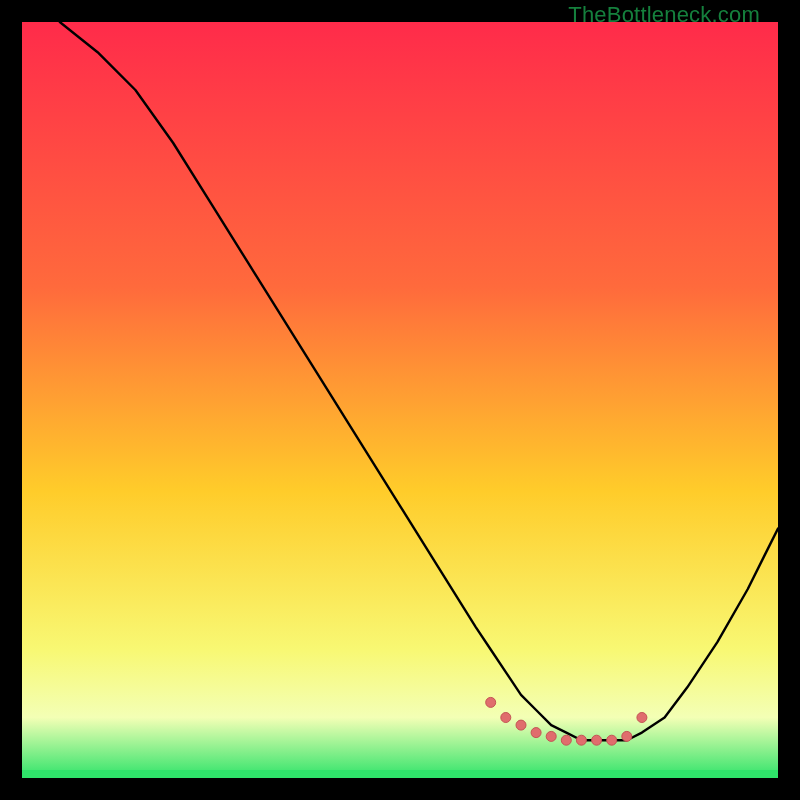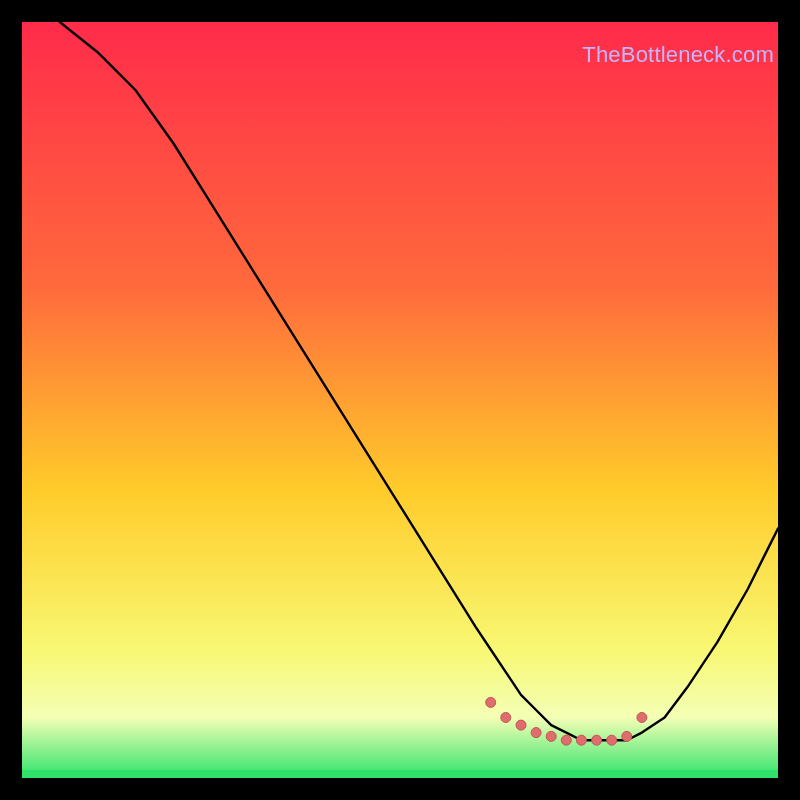--- a/index.html
+++ b/index.html
@@ -22,27 +22,26 @@
   .plot-area {
     position: absolute;
     left: 0;
     top: 0;
     width: 756px;
     height: 756px;
   }
   .watermark {
     position: absolute;
     top: 2px;
-    right: 26px;
-    color: #c4b5fd;
+    right: 40px;
+    color: #15803d;
     font-size: 22px;
     font-weight: 500;
     letter-spacing: 0.2px;
     z-index: 20;
-    margin-top: 40px;
   }
   svg { display: block; }
 </style>
 </head>
 <body>
 
 <div class="watermark">TheBottleneck.com</div>
 
 <div class="frame">
   <svg class="plot-area" viewBox="0 0 756 756" preserveAspectRatio="none">

